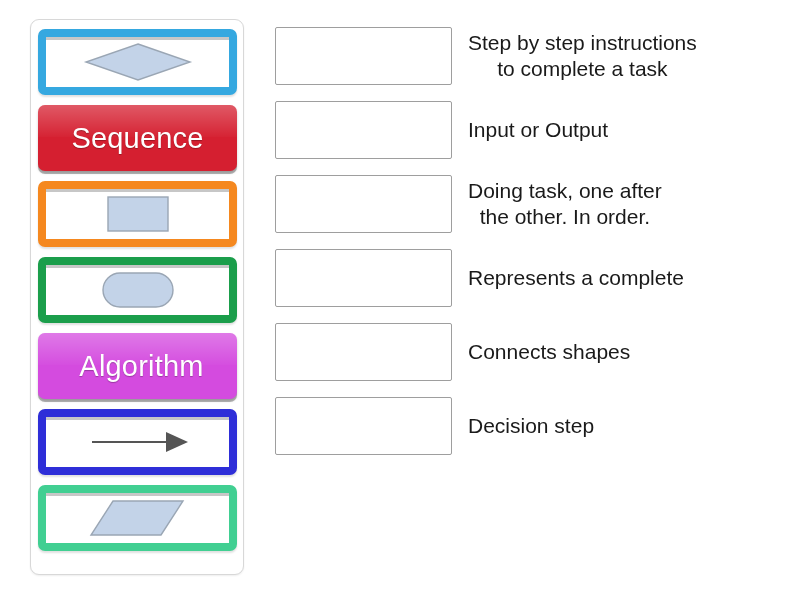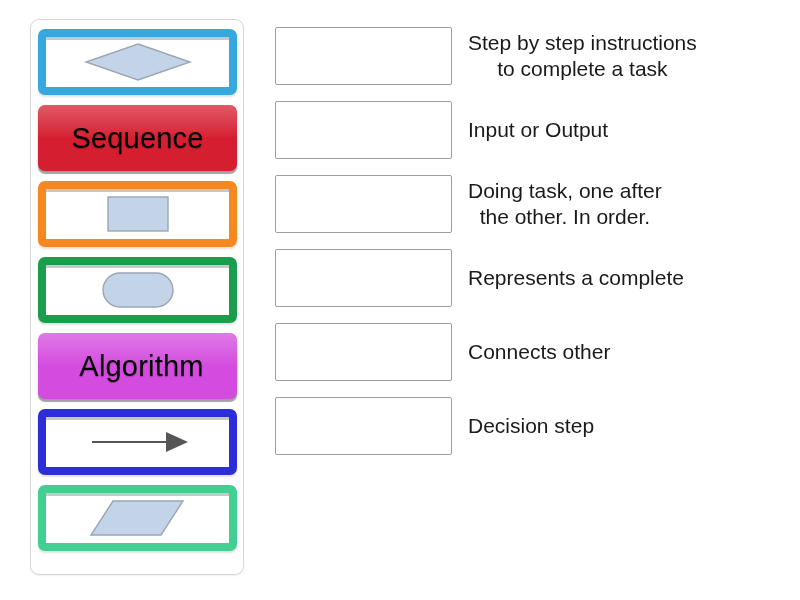--- a/index.html
+++ b/index.html
@@ -64,21 +64,21 @@
   .tile.word::before {
     content: "";
     position: absolute;
     left: 0; right: 0; top: 0;
     height: 48%;
     background: linear-gradient(to bottom, rgba(255,255,255,0.26), rgba(255,255,255,0.02));
     pointer-events: none;
   }
   .tile.word .tile-text {
     position: relative;
-    color: #000000;
+    color: #ffffff;
     font-size: 29px;
     font-weight: 400;
     letter-spacing: 0.2px;
     text-shadow: 0 1px 1px rgba(0,0,0,0.28);
     white-space: nowrap;
   }
 
   
   .glyph-fill  { fill: #c3d3e8; stroke: #9aa6b4; stroke-width: 1.4; }
   .glyph-line  { stroke: #555555; stroke-width: 2.2; fill: none; }
@@ -191,21 +191,21 @@
 the other. In order.</div>
   </div>
 
   <div class="answer-row">
     <div class="drop-box"></div>
     <div class="answer-label">Represents a complete</div>
   </div>
 
   <div class="answer-row">
     <div class="drop-box"></div>
-    <div class="answer-label">Connects other</div>
+    <div class="answer-label">Connects shapes</div>
   </div>
 
 
   <div class="answer-row">
     <div class="drop-box"></div>
     <div class="answer-label">Decision step</div>
   </div>
 
 </div>
 

